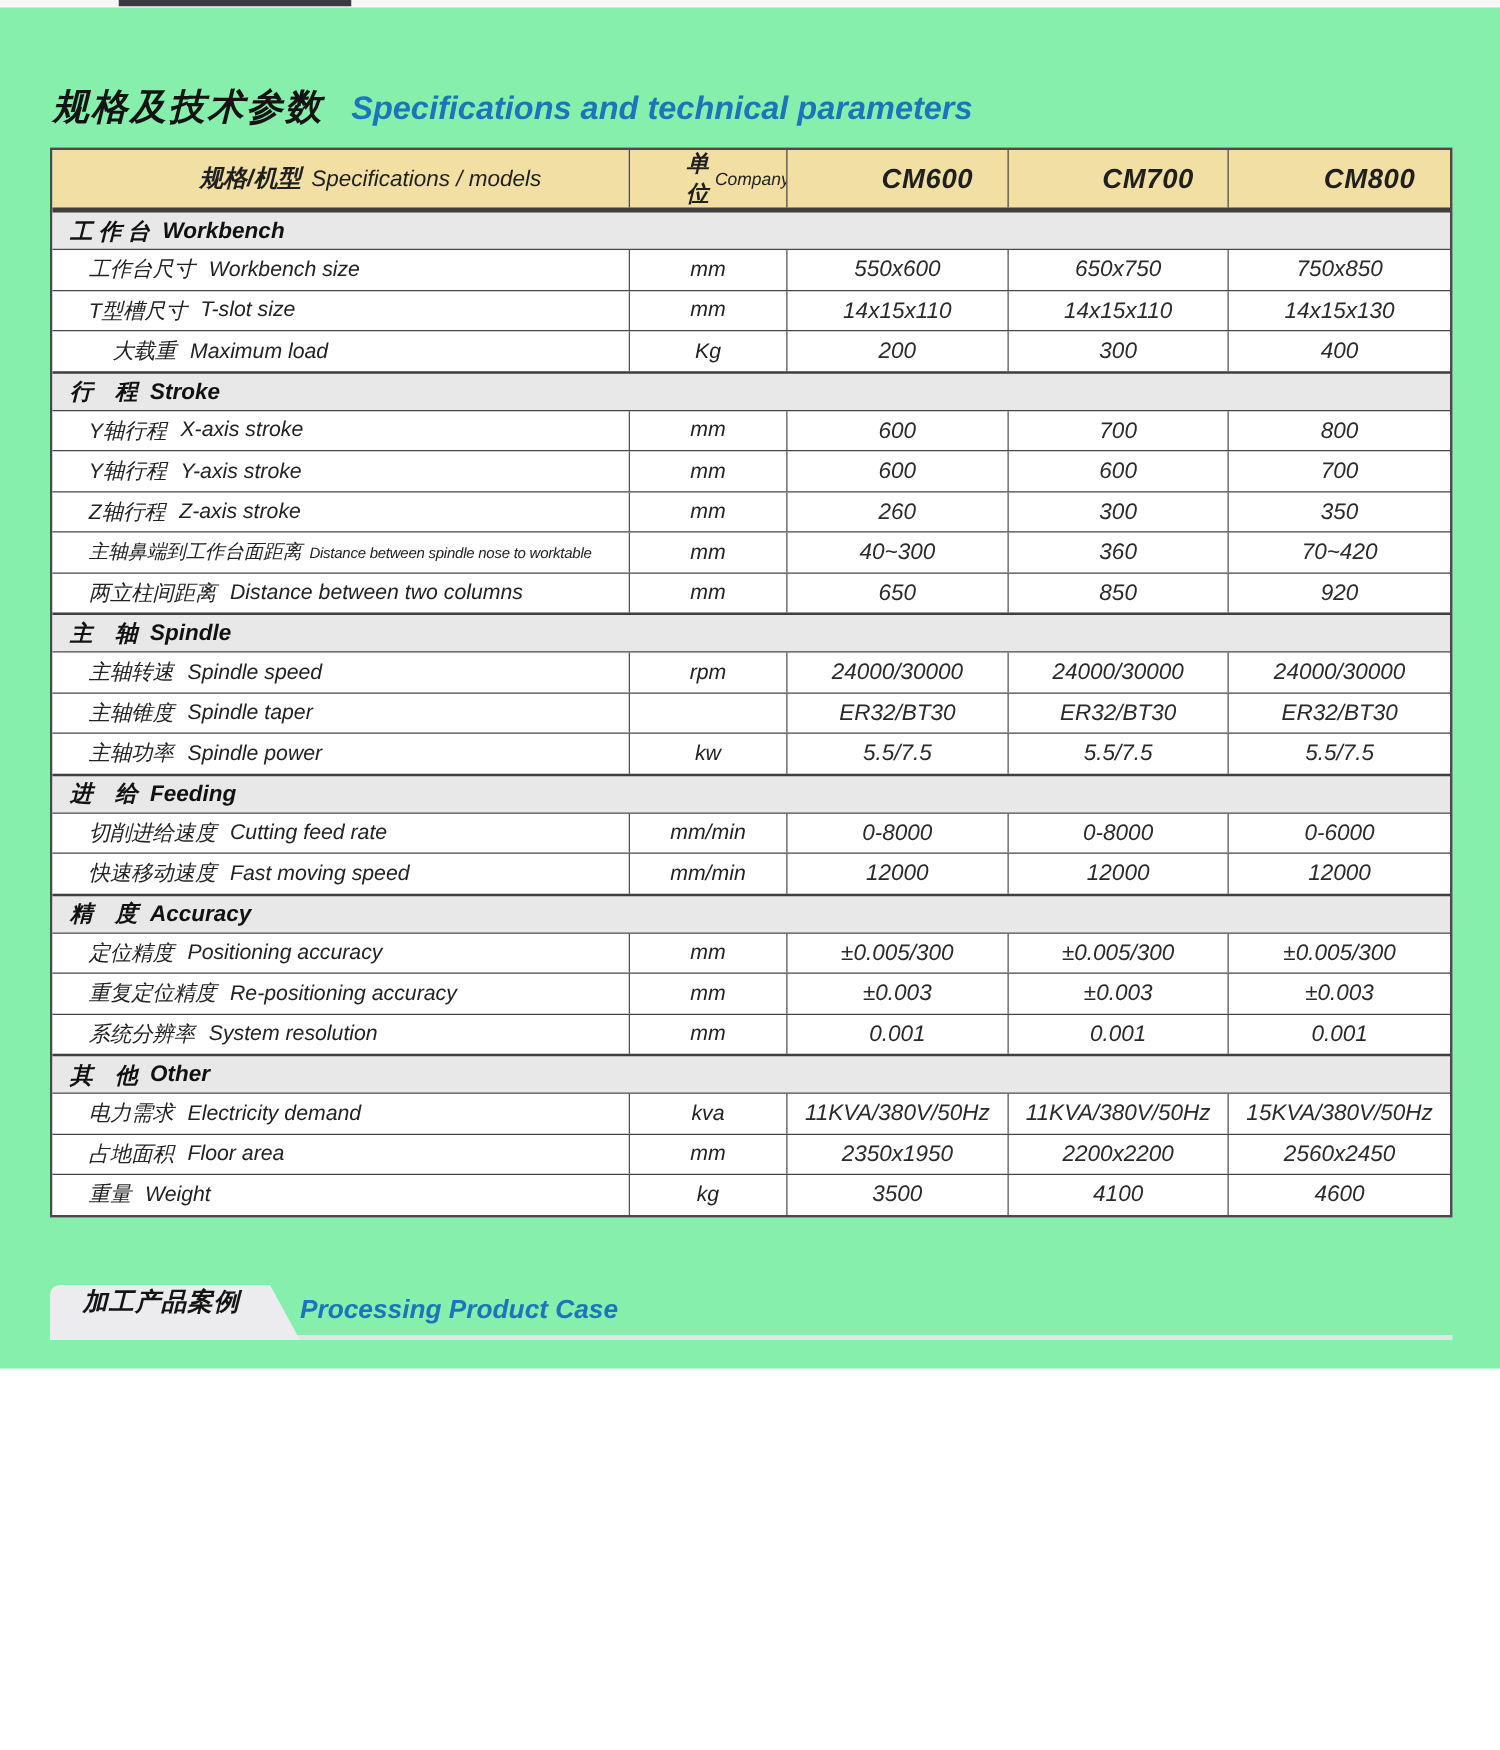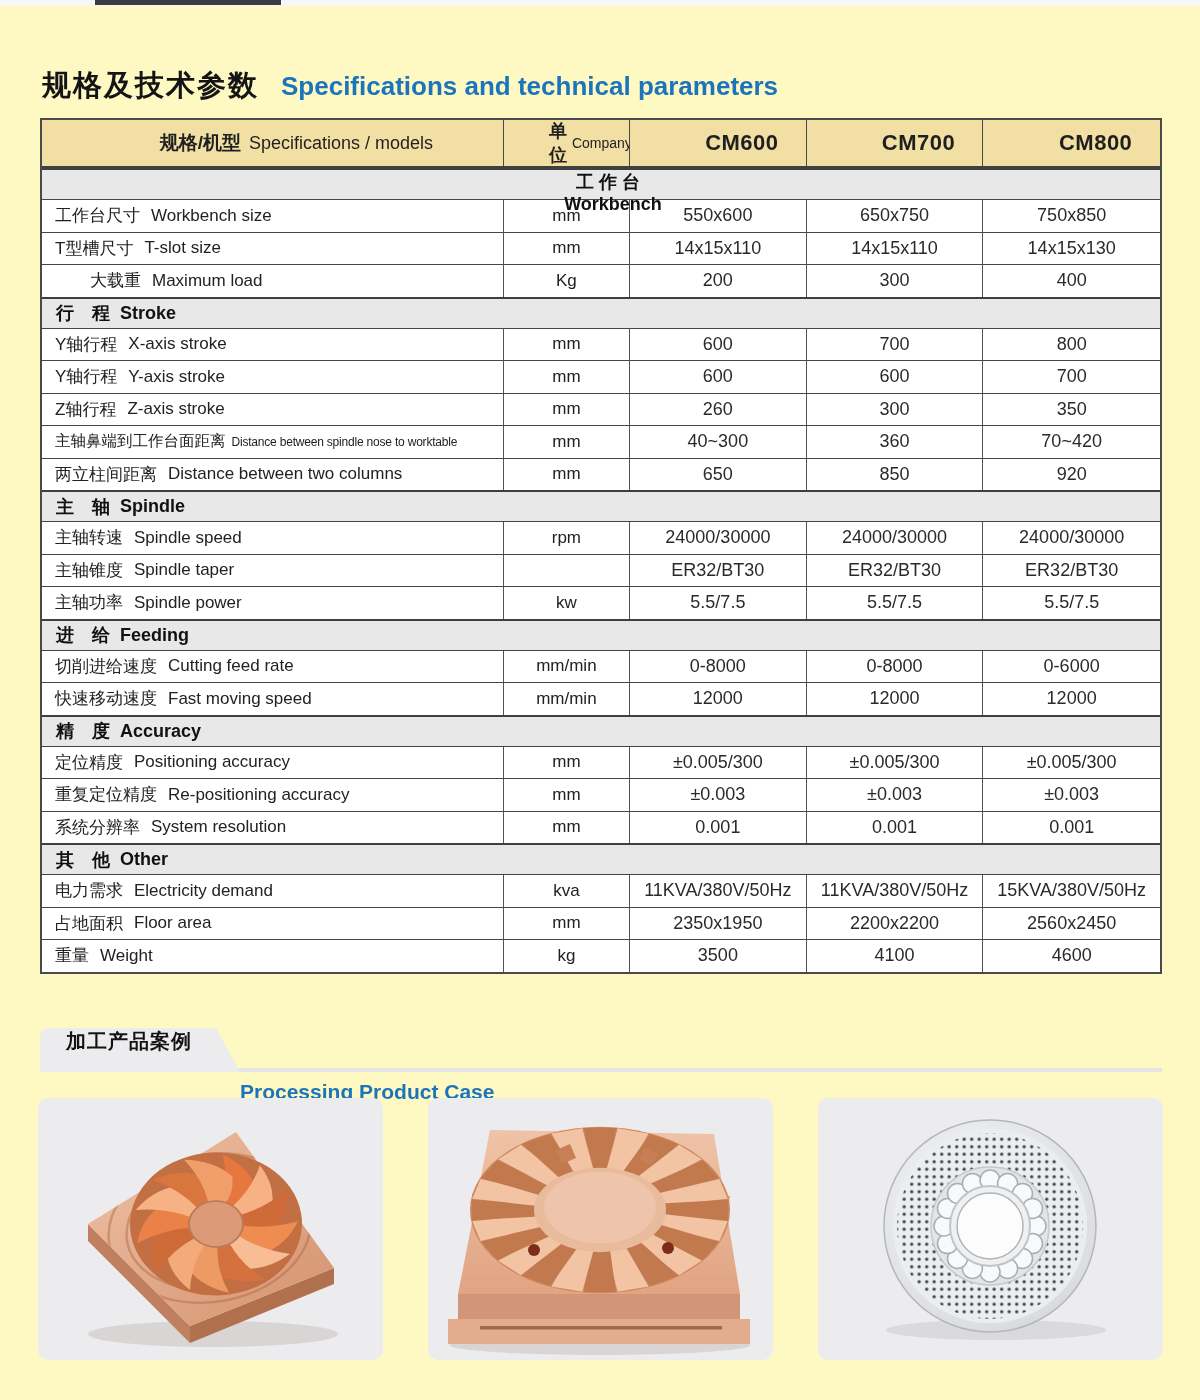--- a/index.html
+++ b/index.html
@@ -1,17 +1,17 @@
 <!DOCTYPE html>
 <html><head>
 <meta charset="utf-8">
 <style>
   html,body{margin:0;padding:0;background:#ffffff;}
   body{font-family:"Liberation Sans", sans-serif; color:#1f1f1f;}
-  .page{position:relative;width:1200px;height:1400px;background:#fef9c3;overflow:hidden;}
+  .page{position:relative;width:1200px;height:1095px;background:#86efac;overflow:hidden;font-style:italic;}
 
   
   .top-bg{position:absolute;top:0;left:0;width:100%;height:6px;background:#f7f7f8;}
   .top-bar{position:absolute;top:0;left:95px;width:186px;height:5px;background:#3a3a40;}
 
   
   .title-row{position:absolute;left:42px;top:66px;display:flex;align-items:baseline;white-space:nowrap;}
   .title-zh{font-size:29px;font-weight:bold;color:#141414;letter-spacing:2px;}
   .title-en{font-size:26px;font-weight:bold;color:#1b74bc;margin-left:22px;}
 
@@ -20,43 +20,43 @@
   .thead{display:grid;grid-template-columns:41.3% 11.3% 15.8% 15.8% 15.8%;height:46px;background:#f2dfa3;border-bottom:2px solid #3f3f3f;}
   .thead .hcell{display:flex;align-items:center;justify-content:center;border-right:1px solid #4a4a4a;overflow:hidden;padding-left:48px;}
   .thead .hcell:last-child{border-right:none;}
   .h-spec-zh{font-size:19px;font-weight:bold;}
   .h-spec-en{font-size:18px;margin-left:8px;}
   .h-unit-zh{font-size:18px;font-weight:bold;}
   .h-unit-en{font-size:14px;margin-left:5px;}
   .h-model{font-size:22px;font-weight:bold;letter-spacing:.5px;}
 
   .trow{border-top:1px solid #454545;}
-  .trow:first-child{border-top:none;flex-direction:column;}
+  .trow:first-child{border-top:none;}
   .trow.section{height:29px;background:#e8e8e8;display:flex;align-items:center;padding-left:14px;border-top:2px solid #3f3f3f;}
   .sec-zh{font-size:18px;font-weight:bold;color:#111;}
   .sec-en{font-size:18px;font-weight:600;color:#111;margin-left:10px;}
   .trow.data{display:grid;grid-template-columns:41.3% 11.3% 15.8% 15.8% 15.8%;height:31.5px;background:#fff;}
   .trow.data .cell{display:flex;align-items:center;justify-content:center;border-right:1px solid #525252;overflow:hidden;white-space:nowrap;}
   .trow.data .cell:last-child{border-right:none;}
-  .trow.data .cell.label{justify-content:flex-start;padding-left:13px;}
+  .trow.data .cell.label{justify-content:flex-start;padding-left:29px;}
   .trow.data .cell.label.indent{padding-left:48px;}
   .lz{font-size:17px;color:#222;}
   .le{font-size:17px;color:#222;margin-left:11px;}
   .trow.data.small .lz{font-size:15.5px;}
   .trow.data.small .le{font-size:12px;margin-left:6px;letter-spacing:-0.2px;text-align:right;}
   .cell.unit{font-size:17px;color:#222;}
   .cell.val{font-size:18px;color:#2a2a2a;}
 
   
   .case-line{position:absolute;left:40px;top:1068px;width:1122px;height:4px;background:#e4e4e5;}
   .case-tab{position:absolute;left:40px;top:1028px;width:200px;height:44px;background:#ececee;
             clip-path:path("M9,0 H176 L200,44 H0 V9 Q0,0 9,0 Z");
             display:flex;padding-left:26px;box-sizing:border-box;}
   .case-tab-zh{font-size:20px;font-weight:bold;letter-spacing:1px;color:#141414;}
-  .case-en{position:absolute;left:240px;top:1036px;font-size:21px;font-weight:bold;color:#1b74bc;margin-top:44px;}
+  .case-en{position:absolute;left:240px;top:1036px;font-size:21px;font-weight:bold;color:#1b74bc;}
 
   
   .gallery{position:absolute;left:38px;top:1098px;display:flex;gap:45px;}
   .gcard{width:345px;height:262px;background:#ececee;border-radius:10px;overflow:hidden;}
   .gcard svg{display:block;}
 </style>
 </head>
 <body>
 
 <div class="page">

